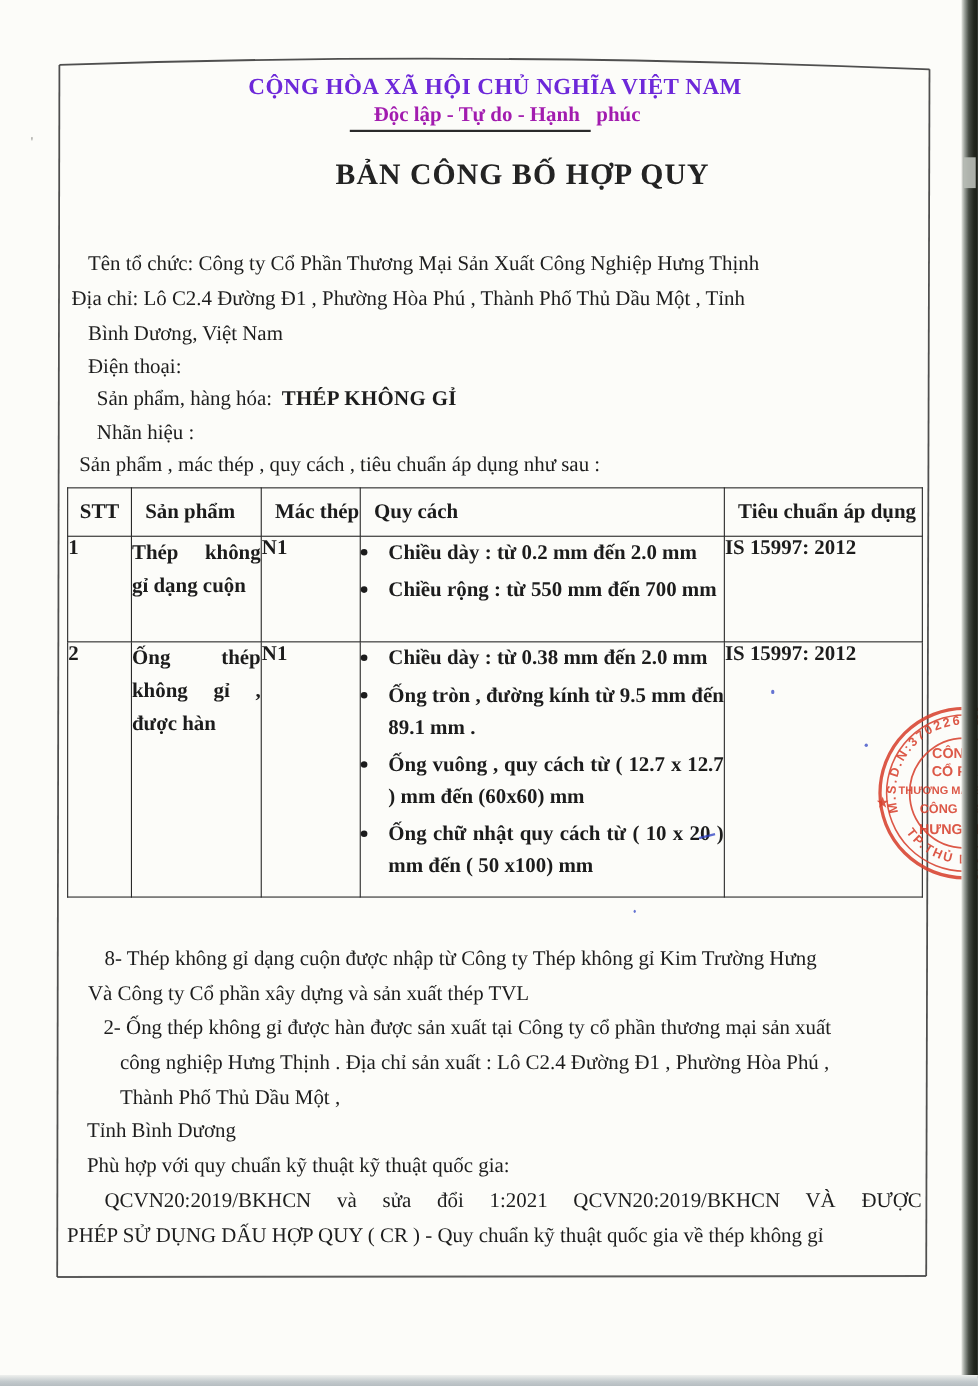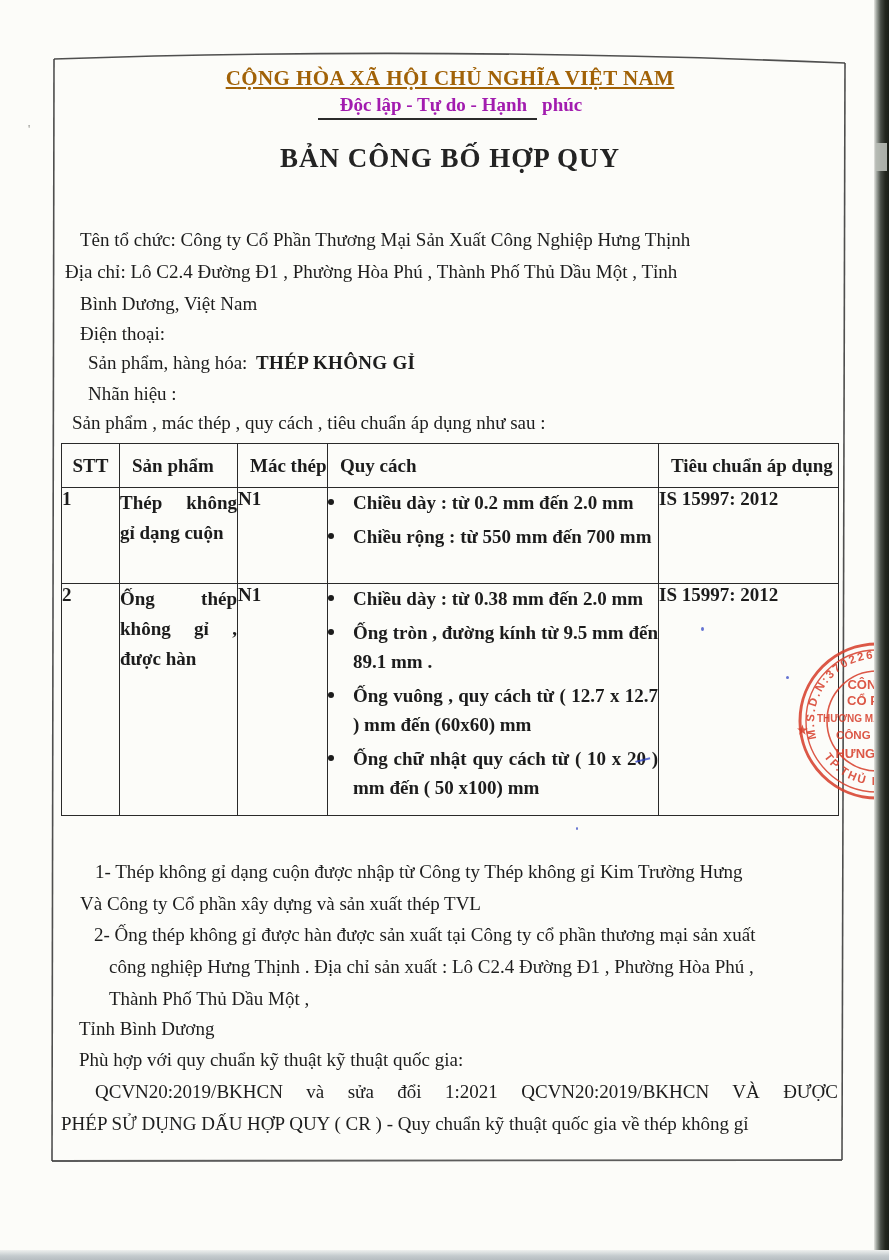--- a/index.html
+++ b/index.html
@@ -5,25 +5,25 @@
   html,body{margin:0;padding:0;background:#e9e9e6;}
   #canvas{
     position:relative;width:889px;height:1260px;overflow:hidden;
     background:#fcfcf9;color:#1c1c1c;
     font-family:"Liberation Serif","DejaVu Serif",serif;
     font-size:19px;
   }
   .abs{position:absolute;}
   
   .hdr-center{left:55px;width:790px;text-align:center;}
-  .republic{top:66px;font-weight:bold;font-size:21px;letter-spacing:.4px;color:#a16207;text-decoration:underline;}
+  .republic{top:66px;font-weight:bold;font-size:21px;letter-spacing:.4px;color:#6d28d9;}
   .motto{top:94px;font-weight:bold;font-size:19px;color:#a21caf;}
   .motto .u{display:inline-block;border-bottom:2px solid #2b2b2b;padding:0 10px 2px 22px;}
   .motto .tail{margin-left:5px;}
-  .doc-title{top:143px;font-weight:bold;font-size:27px;letter-spacing:1px;color:#232323;}
+  .doc-title{top:143px;font-weight:bold;font-size:27px;letter-spacing:1px;color:#232323;padding-left:25px;}
   .doc-number{top:190px;font-size:20px;}
   
   .line{white-space:nowrap;color:#1d1d1d;}
   .b{font-weight:bold;}
   
   .spec-table-wrap{left:61px;top:443px;}
   table.spec{border-collapse:collapse;table-layout:fixed;width:777px;}
   table.spec td,table.spec th{
     border:1.4px solid #2a2a2a;vertical-align:top;font-weight:bold;
     font-size:19px;text-align:left;padding:0;
@@ -146,21 +146,21 @@
             <span class="dot"></span>
             <span class="txt">Ống chữ nhật quy cách từ ( 10 x 20 ) mm đến ( 50 x100) mm</span>
           </div>
         </td>
         <td class="tc">IS 15997: 2012</td>
       </tr>
     </tbody>
       </table>
   </div>
 
-  <div class="abs line" style="left:95px;top:861px">1-  Thép không gỉ dạng cuộn được nhập từ Công ty Thép không gỉ Kim Trường Hưng</div>
+  <div class="abs line" style="left:95px;top:861px">8-  Thép không gỉ dạng cuộn được nhập từ Công ty Thép không gỉ Kim Trường Hưng</div>
   <div class="abs line" style="left:80px;top:893px">Và Công ty Cổ phần xây dựng và sản xuất thép TVL</div>
   <div class="abs line" style="left:94px;top:924px">2-  Ống thép không gỉ được hàn được sản xuất tại Công ty cổ phần thương mại sản xuất</div>
   <div class="abs line" style="left:109px;top:956px">công nghiệp Hưng Thịnh . Địa chỉ sản xuất : Lô C2.4 Đường Đ1 , Phường Hòa Phú ,</div>
   <div class="abs line" style="left:109px;top:988px">Thành Phố Thủ Dầu Một ,</div>
   <div class="abs line" style="left:79px;top:1018px">Tỉnh Bình Dương</div>
   <div class="abs line" style="left:79px;top:1049px">Phù hợp với quy chuẩn kỹ thuật kỹ thuật quốc gia:</div>
   <div class="abs just-last" style="left:95px;top:1081px;width:743px">QCVN20:2019/BKHCN và sửa đổi 1:2021 QCVN20:2019/BKHCN VÀ ĐƯỢC</div>
   <div class="abs line" style="left:61px;top:1113px">PHÉP SỬ DỤNG DẤU HỢP QUY ( CR ) -  Quy chuẩn kỹ thuật quốc gia về thép không gỉ</div>
 
   <svg class="abs no-ptr" style="left:787px;top:631px" width="180" height="180" viewBox="0 0 180 180">

